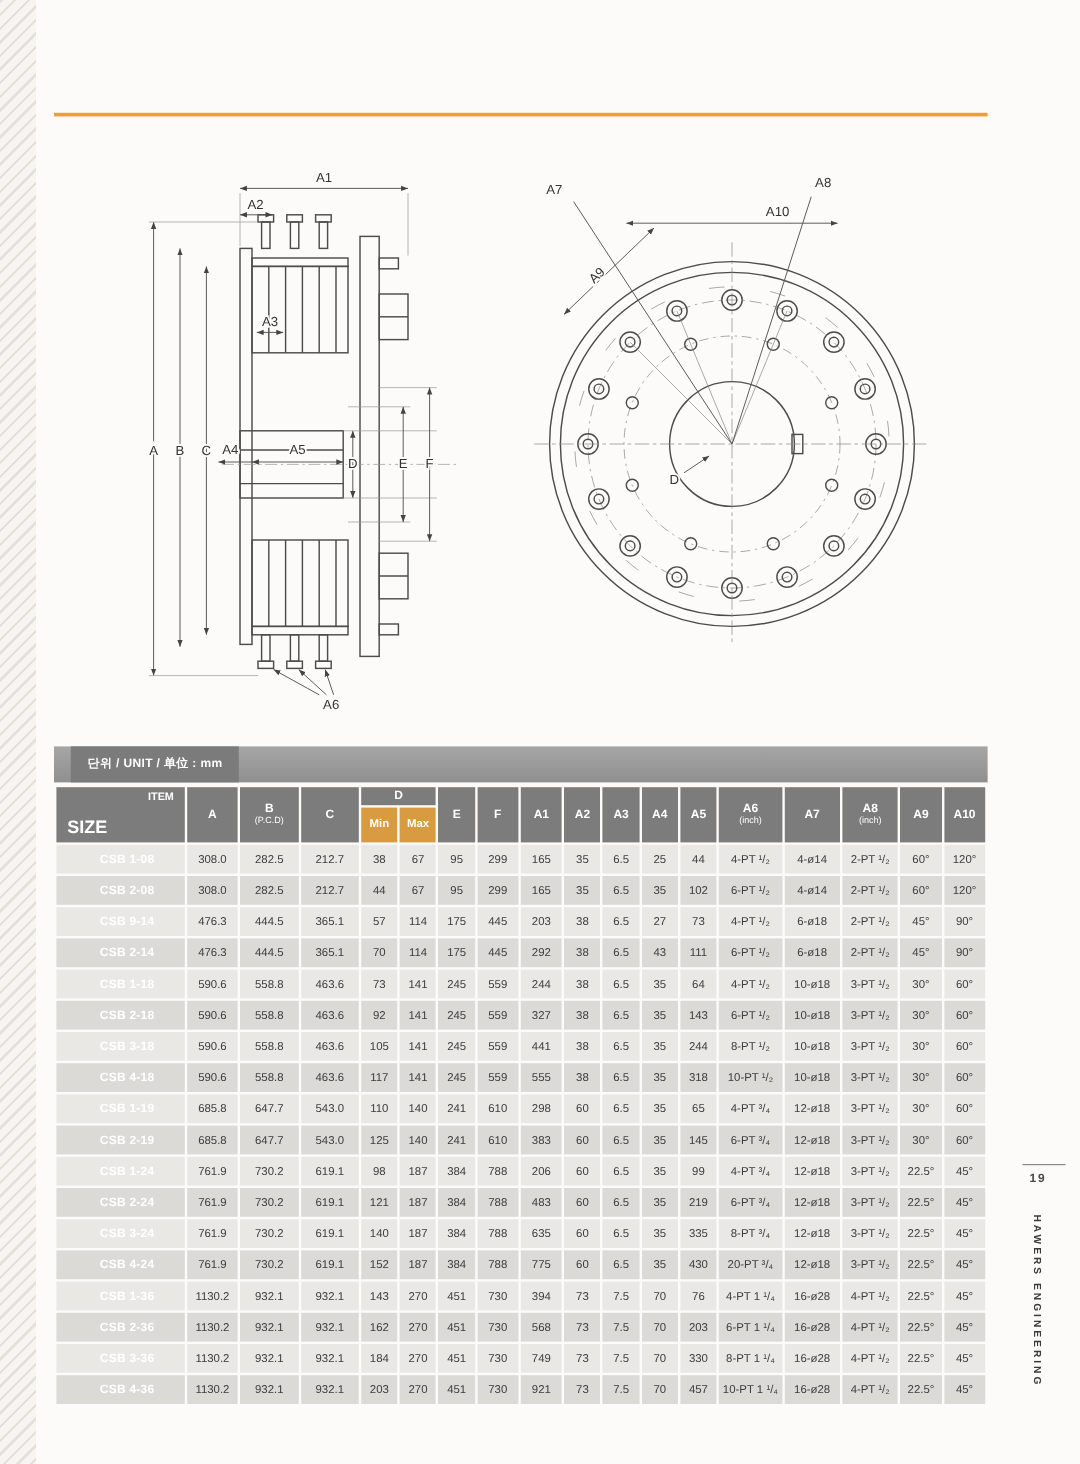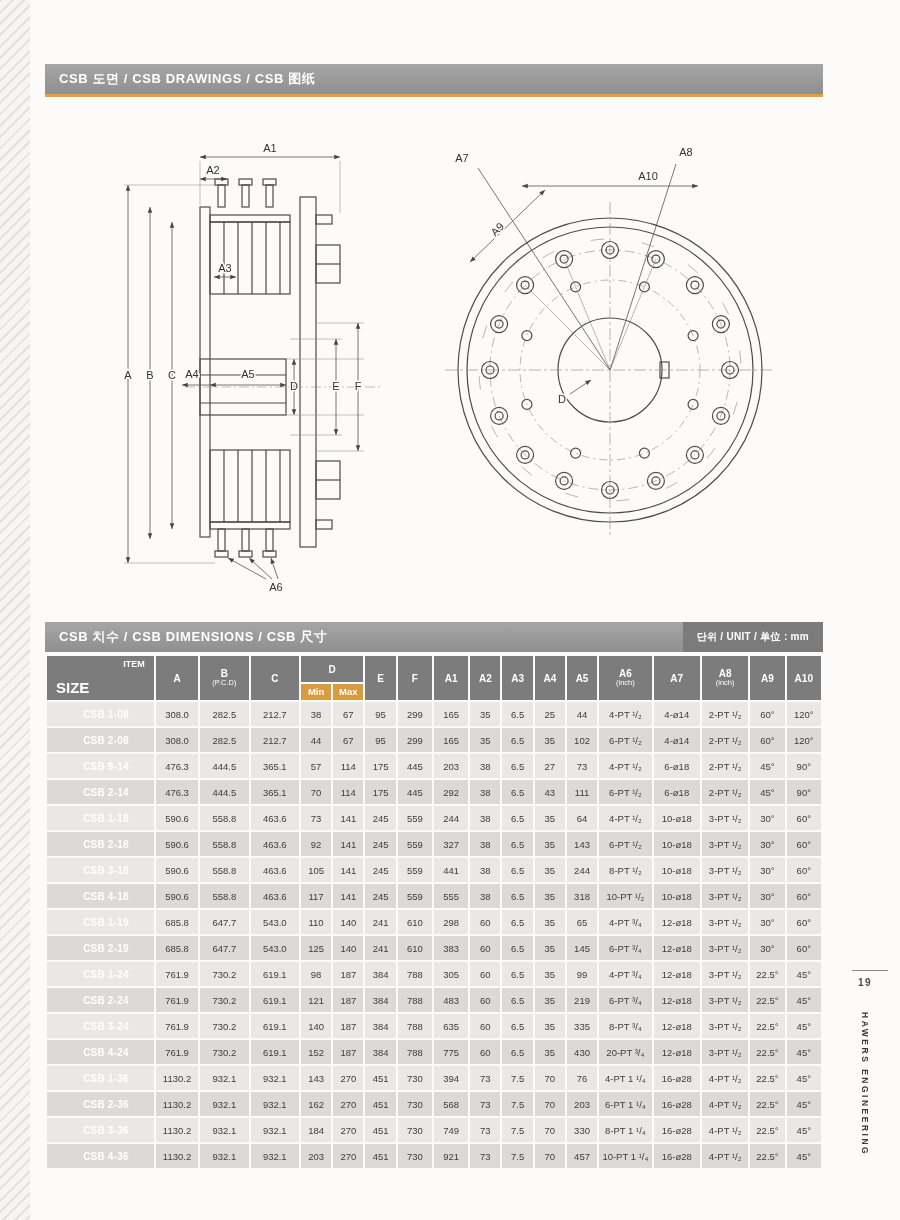--- a/index.html
+++ b/index.html
@@ -24,21 +24,21 @@
   svg .dim{stroke:#555;stroke-width:.8;fill:none}
   svg .ext{stroke:#999;stroke-width:.6;fill:none}
   svg .thin{stroke:#888;stroke-width:.6;fill:none}
   svg text{font-family:"Liberation Sans",sans-serif;font-size:11px;fill:#333;
     text-anchor:middle;paint-order:stroke;stroke:#fcfbf9;stroke-width:3px}
   .tbl{position:absolute;left:45px;top:654px;width:778px;border-collapse:separate;
     border-spacing:2px;table-layout:fixed}
   .tbl th{background:#7c7c7c;color:#fff;font-size:10px;font-weight:bold;
     vertical-align:middle;padding:2px 0;line-height:1.1}
   .tbl th .csub{font-size:7.5px;font-weight:normal}
-  .tbl th.sub-or{background:#d89b3f;height:16px;padding:1px 0;font-size:9.5px}
+  .tbl th.sub-or{background:#d89b3f;height:29px;padding:1px 0;font-size:9.5px}
   .tbl td{font-size:9.5px;color:#3d3d3d;text-align:center;height:24px;padding:0 1px;overflow:hidden;white-space:nowrap}
   .tbl tr.odd td{background:#e9e8e5}
   .tbl tr.even td{background:#dbdad6}
   .tbl td.size{background:#676767;color:#fff;text-align:center;padding-left:12px;
     font-weight:bold;font-size:10px;letter-spacing:.2px}
   .corner{position:relative;height:44px;background-color:#7c7c7c;
     background-image:linear-gradient(to bottom left,transparent 49.5%,#fff 49.5%,#fff 50.5%,transparent 50.5%)}
   .corner .ci{position:absolute;right:9px;top:4px;font-size:9px}
   .corner .cs{position:absolute;left:9px;bottom:4px;font-size:15px}
   .pline{position:absolute;left:852px;top:970px;width:36px;height:1px;background:#8a8a8a}
@@ -46,23 +46,20 @@
     color:#4a4a4a;letter-spacing:1.5px}
   .brand{position:absolute;left:860px;top:1012px;writing-mode:vertical-rl;
     font-size:8.5px;letter-spacing:2.5px;color:#3a3a3a;font-weight:bold}
 </style>
 </head>
 <body>
 
 <div class="page">
   <div class="edge-stripes"></div>
 
-  <div class="bar bar1">
-    <span>CSB 도면 / CSB DRAWINGS / CSB 图纸</span>
-  </div>
   <div class="accent"></div>
 
   <div class="drawings">
 
     <svg class="draw-left" viewBox="0 0 350 480" width="350" height="480">
       <defs>
         <pattern id="hatch" width="6" height="6" patternUnits="userSpaceOnUse" patternTransform="rotate(45)">
           <line x1="0" y1="0" x2="0" y2="6" stroke="#a8a8a8" stroke-width="1"></line>
         </pattern>
         <marker id="arr" viewBox="0 0 10 10" refX="9" refY="5" markerWidth="8" markerHeight="8" orient="auto-start-reverse">
@@ -244,21 +241,20 @@
         <line class="dim" x1="60" y1="122" x2="135" y2="50" marker-start="url(#arr)" marker-end="url(#arr)"></line>
         <text transform="translate(90,92) rotate(-45)">A9</text>
 
         <line class="dim" x1="160" y1="254" x2="181" y2="240" marker-end="url(#arr)"></line>
         <text x="152" y="263">D</text>
       </g>
     </svg>
   </div>
 
   <div class="bar bar2">
-    <span>CSB 치수 / CSB DIMENSIONS / CSB 尺寸</span>
     <span class="unit-note">단위 / UNIT / 单位 : mm</span>
   </div>
 
   <table class="tbl">
     <colgroup>
         <col style="width: 106px;">
         <col style="width: 42px;">
         <col style="width: 48px;">
         <col style="width: 48px;">
         <col style="width: 30px;">
@@ -540,21 +536,21 @@
         </tr>
         <tr class="odd">
           <td class="size">CSB 1-24</td>
           <td>761.9</td>
           <td>730.2</td>
           <td>619.1</td>
           <td>98</td>
           <td>187</td>
           <td>384</td>
           <td>788</td>
-          <td>305</td>
+          <td>206</td>
           <td>60</td>
           <td>6.5</td>
           <td>35</td>
           <td>99</td>
           <td>4-PT ³/₄</td>
           <td>12-ø18</td>
           <td>3-PT ¹/₂</td>
           <td>22.5°</td>
           <td>45°</td>
         </tr>

